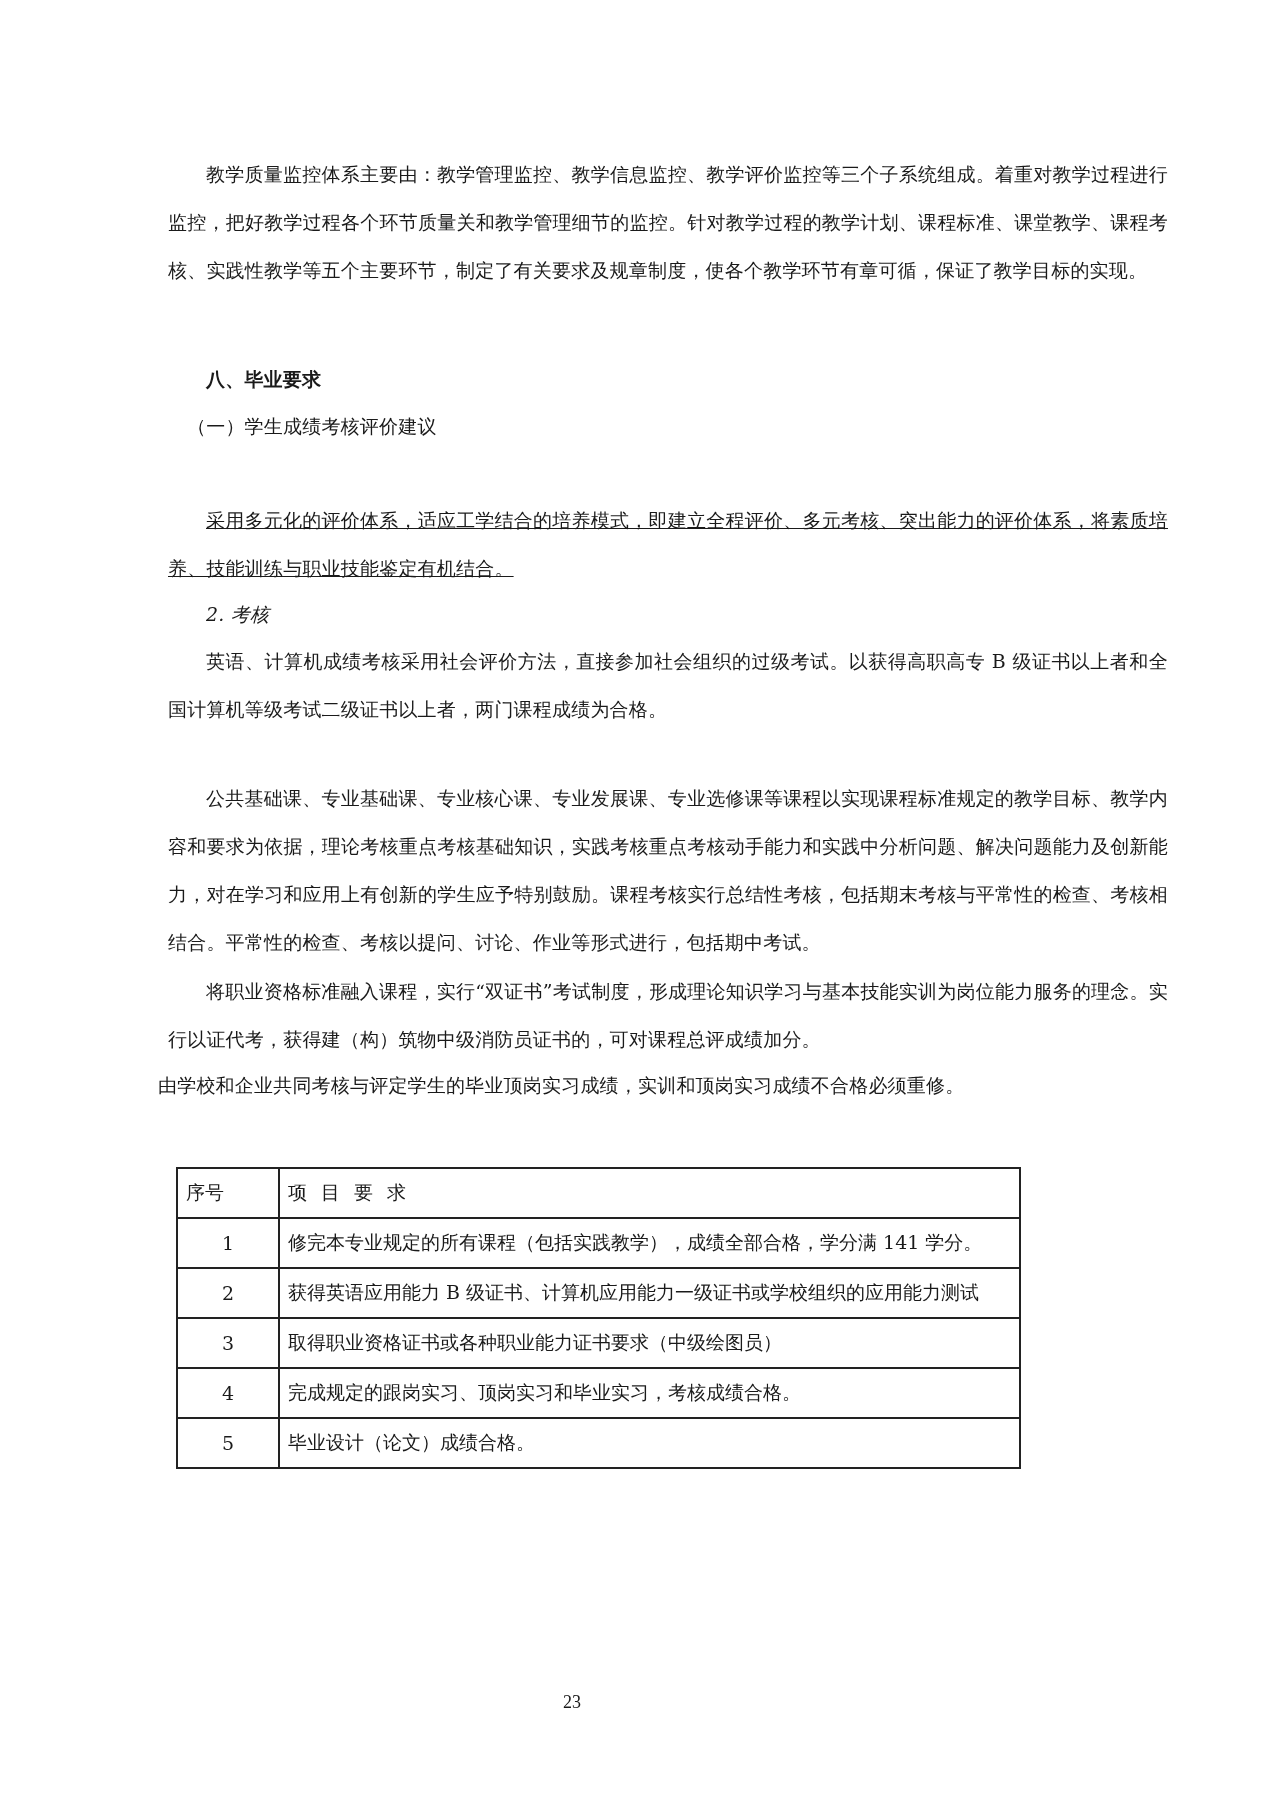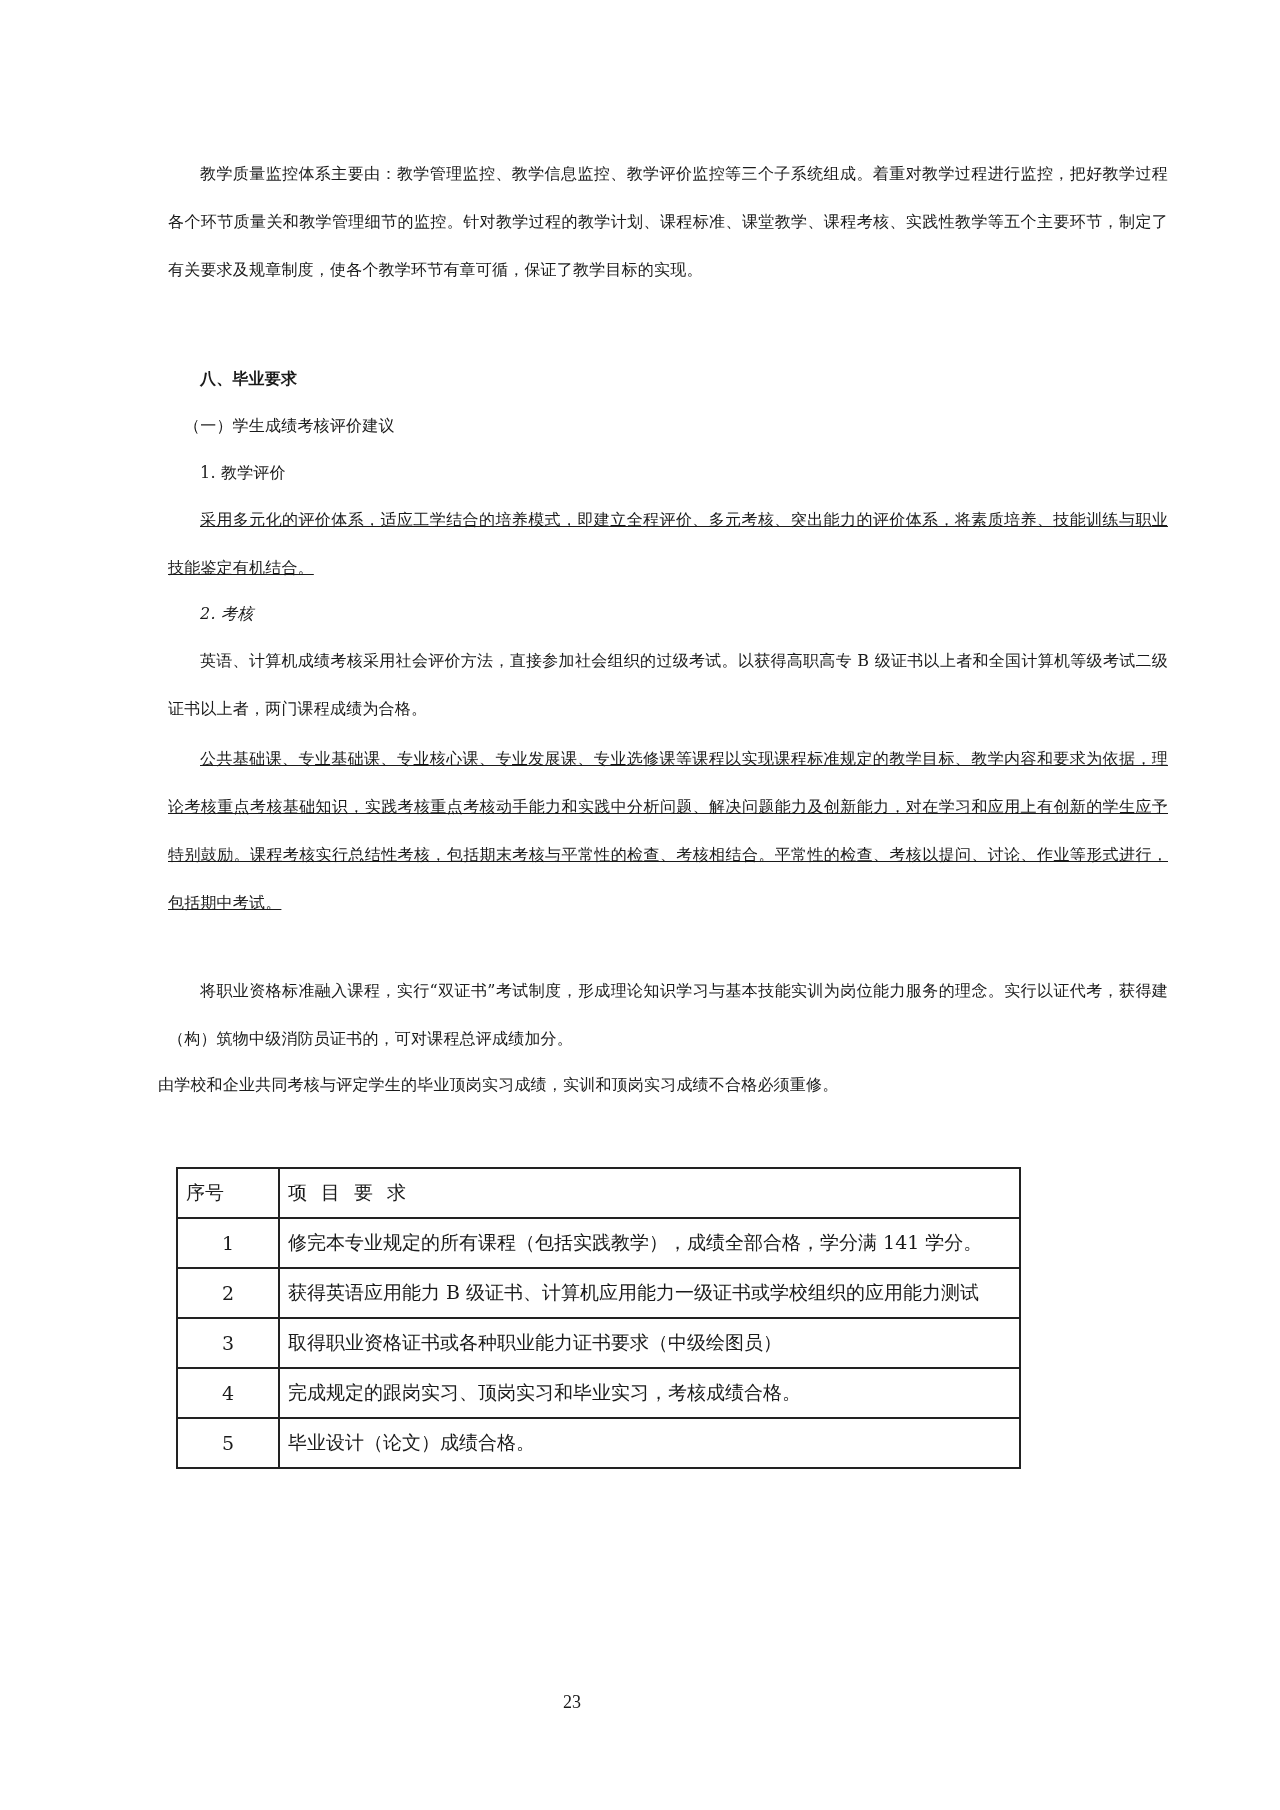--- a/index.html
+++ b/index.html
@@ -13,21 +13,21 @@
     }
     .page {
       position: absolute;
       left: 0; top: 0;
       width: 1280px; height: 1810px;
     }
     .p {
       position: absolute;
       left: 168px;
       width: 1000px;
-      font-size: 16px;
+      font-size: 19px;
       line-height: 48px;
       letter-spacing: 0.2px;
       text-align: justify;
       margin: 0;
     }
     .indent { text-indent: 2em; }
     .heading-bold { font-weight: bold; font-family: "DejaVu Sans", "Liberation Sans", sans-serif; }
     .caption {
       position: absolute;
       left: 0; width: 1280px;
@@ -67,29 +67,28 @@
 <body>
 
 <div class="page">
 
   <p class="p indent" style="top:150px;">教学质量监控体系主要由：教学管理监控、教学信息监控、教学评价监控等三个子系统组成。着重对教学过程进行监控，把好教学过程各个环节质量关和教学管理细节的监控。针对教学过程的教学计划、课程标准、课堂教学、课程考核、实践性教学等五个主要环节，制定了有关要求及规章制度，使各个教学环节有章可循，保证了教学目标的实现。</p>
 
   <p class="p indent heading-bold" style="top:355px;">八、毕业要求</p>
 
   <p class="p indent" style="top:402px; text-indent:1em;">（一）学生成绩考核评价建议</p>
 
-  <p class="p indent" style="top:449px;">1. 教学评价</p>
 
   <p class="p indent" style="top:496px;text-decoration:underline;">采用多元化的评价体系，适应工学结合的培养模式，即建立全程评价、多元考核、突出能力的评价体系，将素质培养、技能训练与职业技能鉴定有机结合。</p>
 
   <p class="p indent" style="top:590px;font-style:italic;">2. 考核</p>
 
   <p class="p indent" style="top:637px;">英语、计算机成绩考核采用社会评价方法，直接参加社会组织的过级考试。以获得高职高专 B 级证书以上者和全国计算机等级考试二级证书以上者，两门课程成绩为合格。</p>
 
-  <p class="p indent" style="top:735px;text-decoration:underline;">公共基础课、专业基础课、专业核心课、专业发展课、专业选修课等课程以实现课程标准规定的教学目标、教学内容和要求为依据，理论考核重点考核基础知识，实践考核重点考核动手能力和实践中分析问题、解决问题能力及创新能力，对在学习和应用上有创新的学生应予特别鼓励。课程考核实行总结性考核，包括期末考核与平常性的检查、考核相结合。平常性的检查、考核以提问、讨论、作业等形式进行，包括期中考试。</p>
+  <p class="p indent" style="top:774px;">公共基础课、专业基础课、专业核心课、专业发展课、专业选修课等课程以实现课程标准规定的教学目标、教学内容和要求为依据，理论考核重点考核基础知识，实践考核重点考核动手能力和实践中分析问题、解决问题能力及创新能力，对在学习和应用上有创新的学生应予特别鼓励。课程考核实行总结性考核，包括期末考核与平常性的检查、考核相结合。平常性的检查、考核以提问、讨论、作业等形式进行，包括期中考试。</p>
 
   <p class="p" style="top:1061px; left:158px;">由学校和企业共同考核与评定学生的毕业顶岗实习成绩，实训和顶岗实习成绩不合格必须重修。</p>
 
   <p class="p indent" style="top:967px;">将职业资格标准融入课程，实行“双证书”考试制度，形成理论知识学习与基本技能实训为岗位能力服务的理念。实行以证代考，获得建（构）筑物中级消防员证书的，可对课程总评成绩加分。</p>
 
 
   <table class="req">
     <thead>
       <tr>
         <th class="col-no">序号</th>

